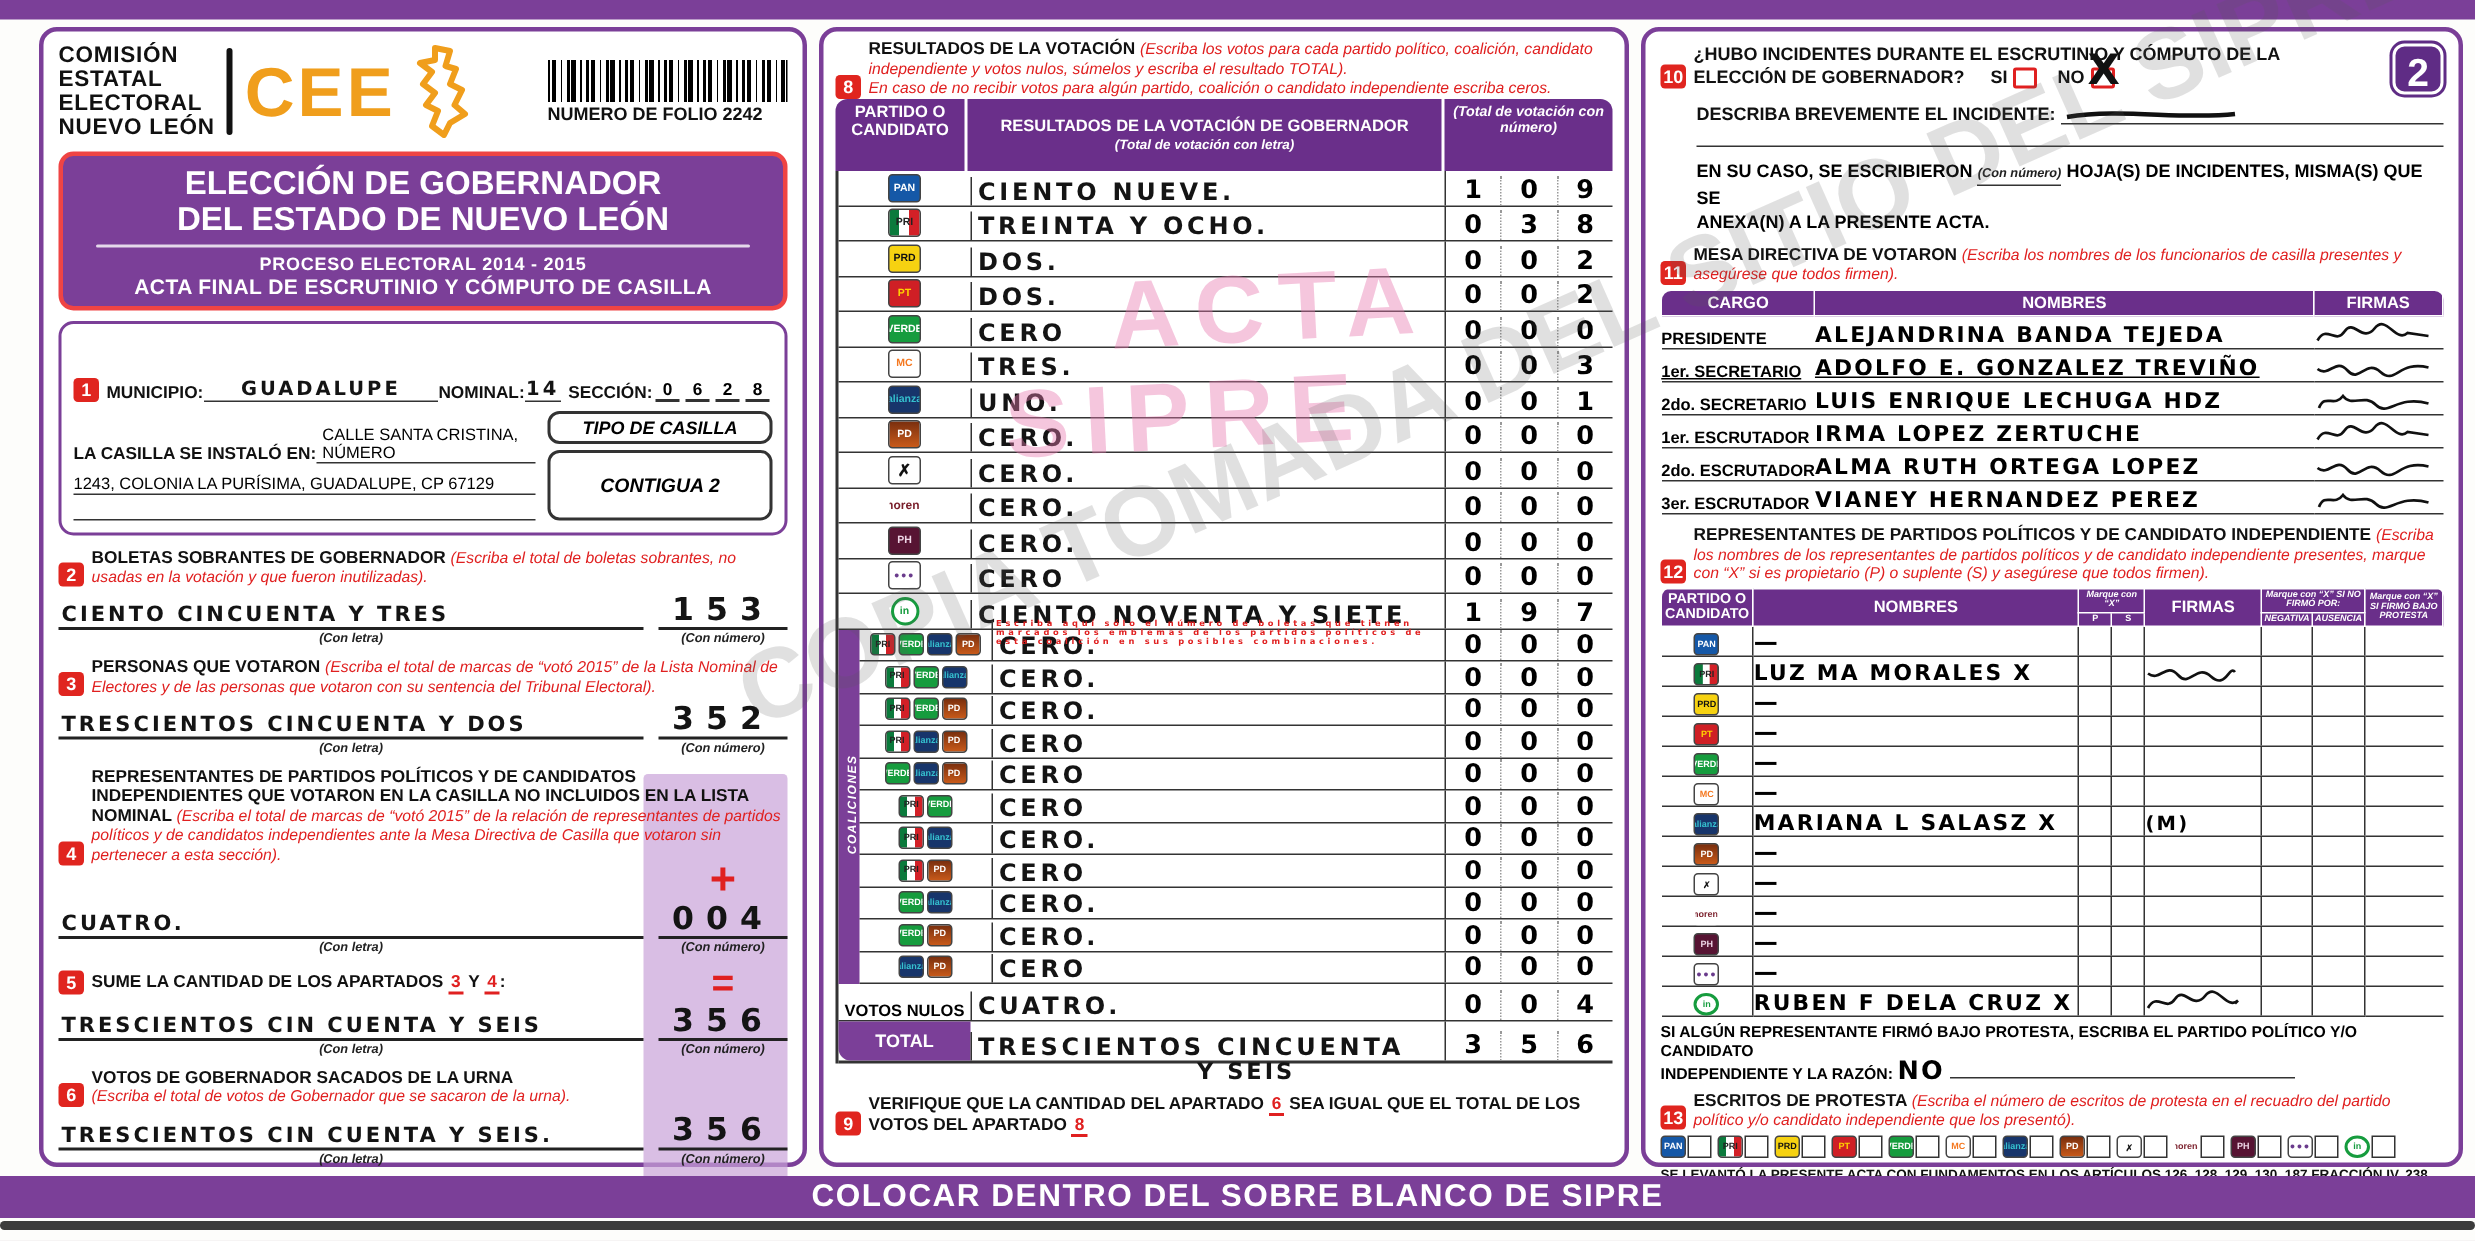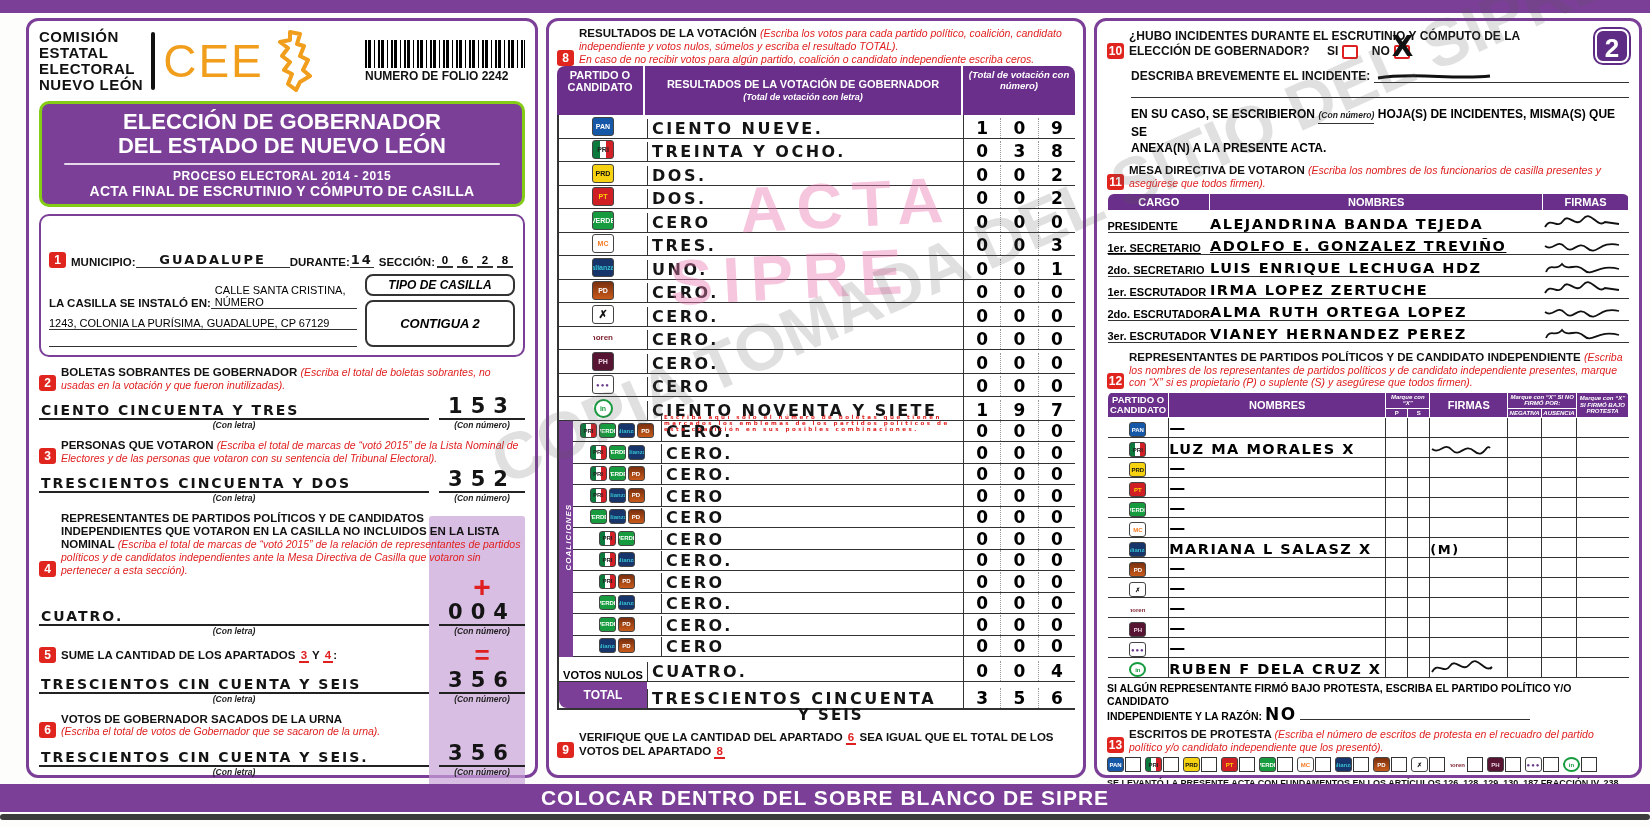--- a/index.html
+++ b/index.html
@@ -18,27 +18,27 @@
 
   
   .wm-pink { position:absolute; color:#e87ab0; opacity:.42; font-weight:bold; font-size:64px; letter-spacing:10px; z-index:40; pointer-events:none; transform:rotate(-3deg); }
   .wm-diag { position:absolute; left:480px; top:430px; width:1100px; color:#5a5a5a; opacity:.18; font-size:66px; font-weight:bold;
              transform:rotate(-24deg); transform-origin:left top; z-index:41; pointer-events:none; white-space:nowrap; }
 
   
   .hdr { display:flex; align-items:center; gap:8px; }
   .org { font-weight:bold; font-size:15px; line-height:16px; color:#111; letter-spacing:.5px; }
   .divbar { width:4px; height:58px; background:#111; border-radius:2px; }
-  .cee { font-size:46px; font-weight:normal; color:#f09e1c; letter-spacing:2px; }
+  .cee { font-size:46px; font-weight:bold; color:#f09e1c; letter-spacing:2px; }
   .nlshape { margin-left:-2px; }
   .foliobox { margin-left:auto; text-align:left; }
   .barcode { width:160px; height:28px; background:repeating-linear-gradient(90deg,#000 0 2px,#fff 2px 3px,#000 3px 6px,#fff 6px 9px,#000 9px 10px,#fff 10px 13px); }
   .foliotxt { font-size:12px; font-weight:bold; color:#111; margin-top:1px; }
 
-  .titlebox { margin-top:8px; background:#7b3f98; border:3px solid #84cc16; border-radius:10px; color:#fff; text-align:center; padding:6px 4px 5px; }
+  .titlebox { margin-top:8px; background:#7b3f98; border:3px solid #ef4444; border-radius:10px; color:#fff; text-align:center; padding:6px 4px 5px; }
   .titlebox .t1 { font-size:22px; font-weight:bold; line-height:24px; }
   .titlebox .sep { height:2px; background:#fff; opacity:.8; margin:5px 18px 4px; border-radius:2px; }
   .titlebox .t2 { font-size:12px; font-weight:bold; letter-spacing:.5px; }
   .titlebox .t3 { font-size:14px; font-weight:bold; letter-spacing:.3px; }
 
   .numbadge { display:inline-block; background:#e0251f; color:#fff; font-weight:bold; font-size:12px; width:17px; height:16px;
               line-height:16px; text-align:center; border-radius:3px; margin-right:5px; flex:none; }
   .lbl { font-weight:bold; font-size:11.5px; color:#111; }
   .hint { color:#e02020; font-style:italic; font-weight:normal; font-size:10.5px; line-height:12.5px; }
   .redref { color:#e02020; font-weight:bold; border-bottom:2px solid #e02020; padding:0 2px; }
@@ -147,21 +147,21 @@
       <div class="sep"></div>
       <div class="t2">PROCESO ELECTORAL  2014 - 2015</div>
       <div class="t3">ACTA FINAL DE ESCRUTINIO Y CÓMPUTO DE CASILLA</div>
     </div>
 
     <div class="s1box">
       <div class="row" style="align-items:flex-end;">
         <span class="numbadge">1</span>
         <span class="lbl">MUNICIPIO:</span>
         <span class="wline hw" style="flex:1; text-align:center; font-size:13px;">GUADALUPE</span>
-        <span class="lbl">DURANTE:</span>
+        <span class="lbl">NOMINAL:</span>
         <span class="wline hw" style="width:24px; text-align:center; font-size:13px;margin-top:30px;">14</span>
         <span class="lbl" style="margin-left:5px;">SECCIÓN:</span>
         <span id="seccion-digits"><span class="seccell">0</span><span class="seccell">6</span><span class="seccell">2</span><span class="seccell">8</span></span>
       </div>
       <div class="row" style="margin-top:6px;">
         <div style="flex:1;">
           <div class="row">
             <span class="lbl">LA CASILLA SE INSTALÓ EN:</span>
             <span class="wline" style="flex:1; font-size:11px; padding-left:4px;">CALLE SANTA CRISTINA, NÚMERO</span>
           </div>

